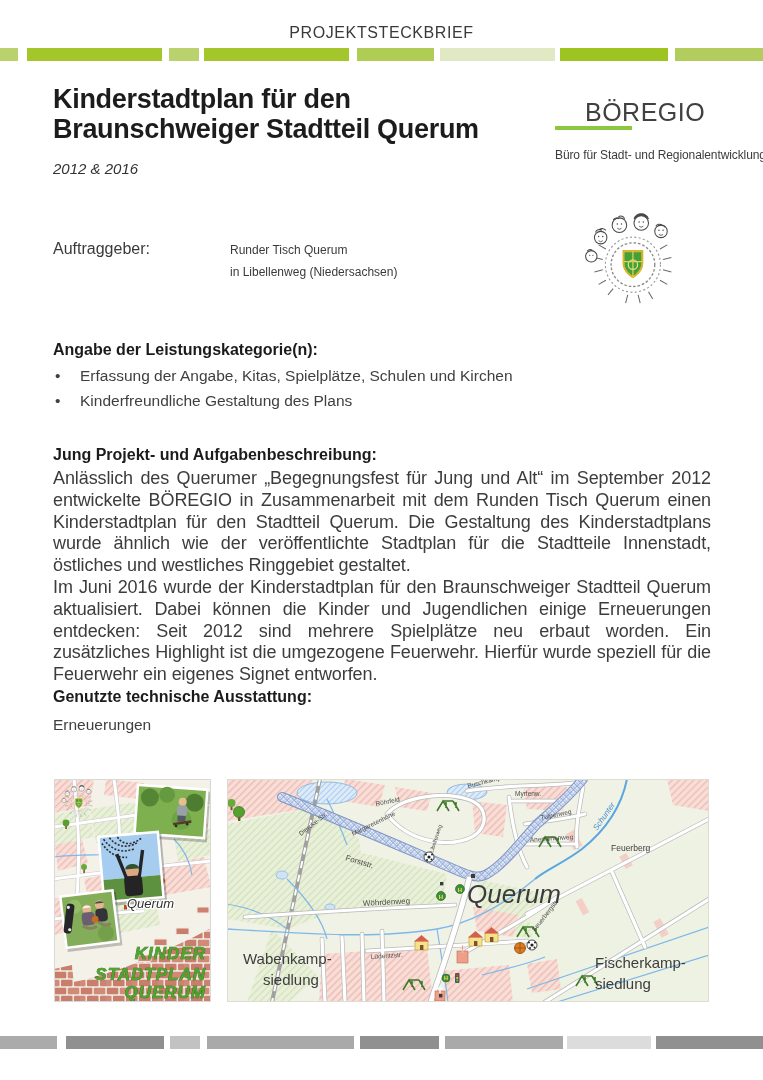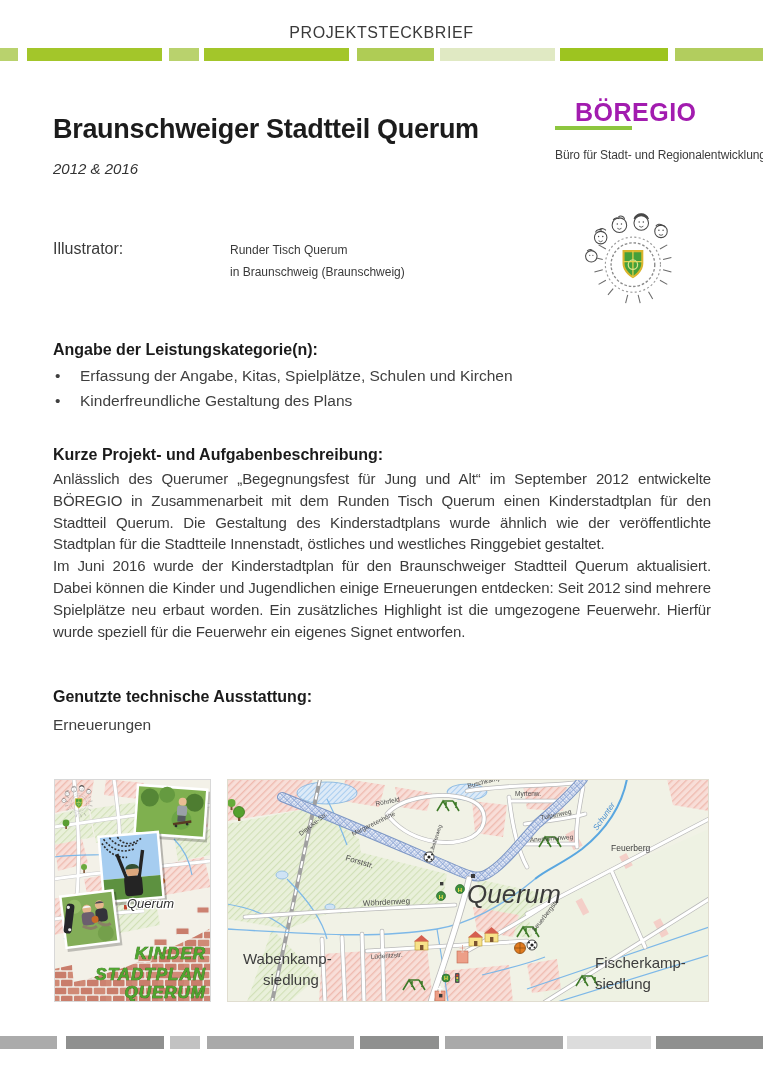--- a/index.html
+++ b/index.html
@@ -18,42 +18,42 @@
 
   
   .title-line{position:absolute;left:53px;font-size:27px;font-weight:bold;
     color:#1c1c1c;letter-spacing:-.3px;white-space:nowrap;}
   #title-line1{top:84px;}
   #title-line2{top:114px;}
   #title-years{position:absolute;left:53px;top:160px;font-size:15px;font-style:italic;color:#333;}
 
   
   #boregio{position:absolute;left:555px;top:99px;width:160px;}
-  #boregio-name{font-size:25px;font-weight:bold;color:#a21caf;letter-spacing:.5px;margin-left:20px;line-height:26px;}
+  #boregio-name{font-size:25px;font-weight:normal;color:#404040;letter-spacing:.5px;margin-left:30px;line-height:26px;}
   #boregio-bar{width:77px;height:4px;margin-top:1px;}
   #boregio-tagline{font-size:12px;color:#3c3c3c;margin-top:18px;letter-spacing:-.1px;white-space:nowrap;}
 
   
   #client-label{position:absolute;left:53px;top:240px;font-size:16px;color:#3a3a3a;}
   #client-value{position:absolute;left:230px;top:240px;font-size:12px;line-height:21.5px;color:#3a3a3a;}
 
   
   .section-heading{position:absolute;left:53px;font-size:16px;font-weight:bold;color:#1b1b1b;white-space:nowrap;}
   #categories-heading{top:341px;}
   #description-heading{top:446px;}
   #equipment-heading{top:688px;}
 
   
   #category-list{position:absolute;left:55px;top:364px;font-size:15.5px;line-height:24.5px;color:#3f3f3f;}
   .bullet-row{display:flex;}
   .bullet-dot{width:25px;flex:0 0 auto;}
 
   
   #description-body{position:absolute;left:53px;top:468px;width:658px;
-    font-size:15px;line-height:21.8px;text-align:justify;letter-spacing:-.1px;color:#3c3c3c;}
+    font-size:18px;line-height:21.8px;text-align:justify;letter-spacing:-.1px;color:#3c3c3c;}
   #description-body p{margin:0;}
 
   #equipment-value{position:absolute;left:53px;top:716px;font-size:15.5px;color:#3f3f3f;}
 
   
   #cover-figure{position:absolute;left:54px;top:779px;width:157px;height:223px;}
   #map-figure{position:absolute;left:227px;top:779px;width:482px;height:223px;}
   #rt-logo-figure{position:absolute;left:583px;top:212px;width:104px;height:97px;}
   svg{display:block;}
 
@@ -77,33 +77,34 @@
       <div class="bar-seg" style="margin-left: 0px; width: 18px; background: rgb(185, 210, 109);"></div>
       <div class="bar-seg" style="margin-left: 9px; width: 135px; background: rgb(163, 198, 42);"></div>
       <div class="bar-seg" style="margin-left: 7px; width: 30px; background: rgb(185, 210, 109);"></div>
       <div class="bar-seg" style="margin-left: 5px; width: 145px; background: rgb(163, 198, 42);"></div>
       <div class="bar-seg" style="margin-left: 8px; width: 77px; background: rgb(175, 204, 85);"></div>
       <div class="bar-seg" style="margin-left: 6px; width: 115px; background: rgb(224, 233, 195);"></div>
       <div class="bar-seg" style="margin-left: 5px; width: 108px; background: rgb(157, 196, 32);"></div>
       <div class="bar-seg" style="margin-left: 7px; width: 88px; background: rgb(178, 205, 94);"></div>
     </div>
 
+  <div id="title-line1" class="title-line">Kinderstadtplan für den</div>
   <div id="title-line2" class="title-line">Braunschweiger Stadtteil Querum</div>
   <div id="title-years">2012 &amp; 2016</div>
 
   <div id="boregio">
     <div id="boregio-name">BÖREGIO</div>
     <div id="boregio-bar" style="background: rgb(141, 198, 63);"></div>
     <div id="boregio-tagline">Büro für Stadt- und Regionalentwicklung</div>
   </div>
 
-  <div id="client-label">Illustrator:</div>
+  <div id="client-label">Auftraggeber:</div>
   <div id="client-value">
     <div>Runder Tisch Querum</div>
-    <div>in Braunschweig (Braunschweig)</div>
+    <div>in Libellenweg (Niedersachsen)</div>
   </div>
 
   <svg id="rt-logo-figure" viewBox="0 0 100 92" aria-hidden="true">
     <defs>
       <g id="rt-logo">
 
         <circle cx="48" cy="50" r="21" fill="none" stroke="#8a8a8a" stroke-width="1.3" stroke-dasharray="2.5 1.8"></circle>
         <circle cx="48" cy="50" r="26.5" fill="none" stroke="#9a9a9a" stroke-width="1.1" stroke-dasharray="2 2.2"></circle>
         <g stroke="#6a6a6a" stroke-width="1">
           <path d="M43,79 L41,87"></path>
@@ -166,21 +167,21 @@
     <div class="bullet-row">
       <span class="bullet-dot">•</span>
       <span>Erfassung der Angabe, Kitas, Spielplätze, Schulen und Kirchen</span>
     </div>
     <div class="bullet-row">
       <span class="bullet-dot">•</span>
       <span>Kinderfreundliche Gestaltung des Plans</span>
     </div>
   </div>
 
-  <div id="description-heading" class="section-heading">Kurze Projekt- und Aufgabenbeschreibung:</div>
+  <div id="description-heading" class="section-heading">Jung Projekt- und Aufgabenbeschreibung:</div>
   <div id="description-body">
     <p>Anlässlich des Querumer „Begegnungsfest für Jung und Alt“ im September 2012 entwickelte BÖREGIO in Zusammenarbeit mit dem Runden Tisch Querum einen Kinderstadtplan für den Stadtteil Querum. Die Gestaltung des Kinderstadtplans wurde ähnlich wie der veröffentlichte Stadtplan für die Stadtteile Innenstadt, östliches und westliches Ringgebiet gestaltet.</p>
     <p>Im Juni 2016 wurde der Kinderstadtplan für den Braunschweiger Stadtteil Querum aktualisiert. Dabei können die Kinder und Jugendlichen einige Erneuerungen entdecken: Seit 2012 sind mehrere Spielplätze neu erbaut worden. Ein zusätzliches Highlight ist die umgezogene Feuerwehr. Hierfür wurde speziell für die Feuerwehr ein eigenes Signet entworfen.</p>
   </div>
 
   <div id="equipment-heading" class="section-heading">Genutzte technische Ausstattung:</div>
   <div id="equipment-value">Erneuerungen</div>
 
   <svg id="cover-figure" viewBox="0 0 157 223" aria-hidden="true">
     <defs>

